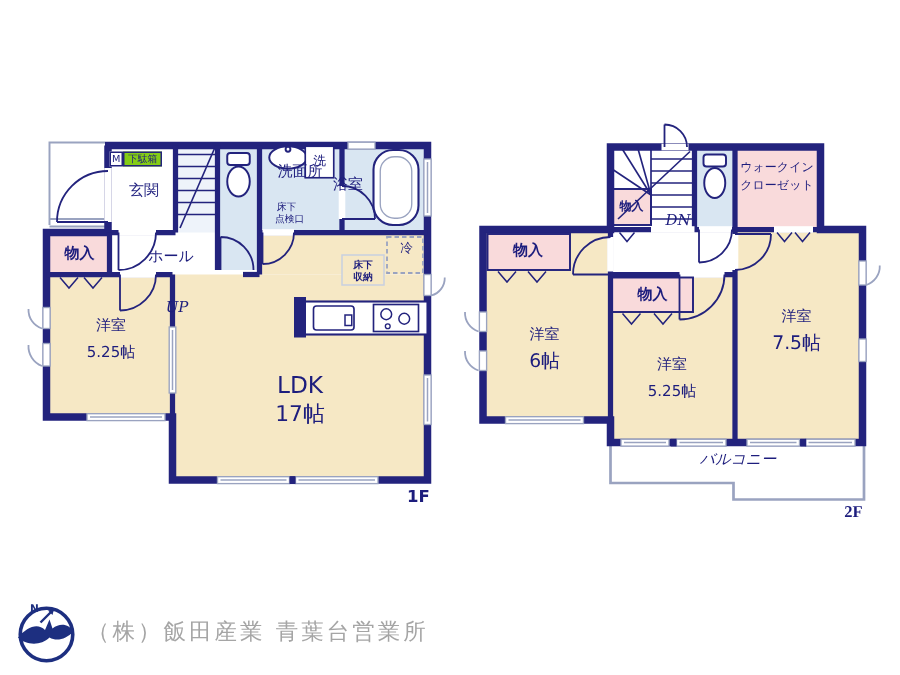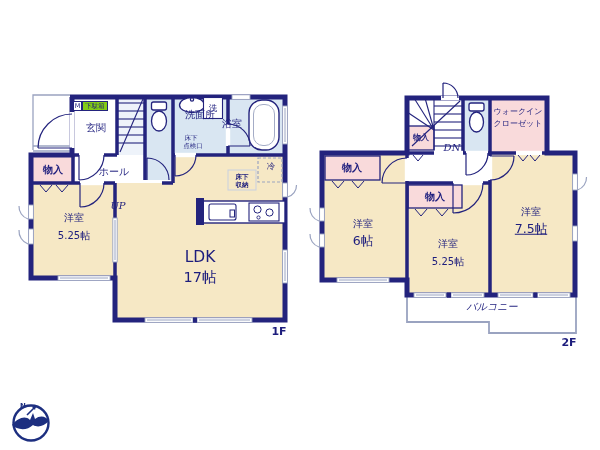--- a/index.html
+++ b/index.html
@@ -273,19 +273,20 @@
 <div class="lbl f9 it" style="left:452px;top:148px;">DN</div>
 <div class="lbl f8" style="left:518px;top:112px;">ウォークイン</div>
 <div class="lbl f8" style="left:518px;top:124px;">クローゼット</div>
 <div class="lbl f9" style="left:352px;top:168px;font-weight:bold;">物入</div>
 <div class="lbl f9" style="left:435px;top:197px;font-weight:bold;">物入</div>
 <div class="lbl f13" style="left:363px;top:224px;">洋室</div>
 <div class="lbl f12" style="left:363px;top:241px;">6帖</div>
 <div class="lbl f13" style="left:448px;top:244px;">洋室</div>
 <div class="lbl f13" style="left:448px;top:262px;">5.25帖</div>
 <div class="lbl f13" style="left:531px;top:212px;">洋室</div>
-<div class="lbl f12" style="left:531px;top:229px;text-decoration:underline;">7.5帖</div>
+<div class="lbl f12" style="left:531px;top:229px;">7.5帖</div>
 <div class="lbl f9" style="left:492px;top:307px;font-style:italic;">バルコニー</div>
-<div class="lbl f11" style="left:569px;top:342px;">2F</div>
+<div class="lbl f11" style="left:569px;top:342px;font-family:Liberation Serif, serif;">2F</div>
 
 <div id="logo-n" style="left:20px;top:402px;">N</div>
+<div id="company" style="left:58px;top:412px;">（株）飯田産業 青葉台営業所</div>
 
 </div>
 
 </body></html>

